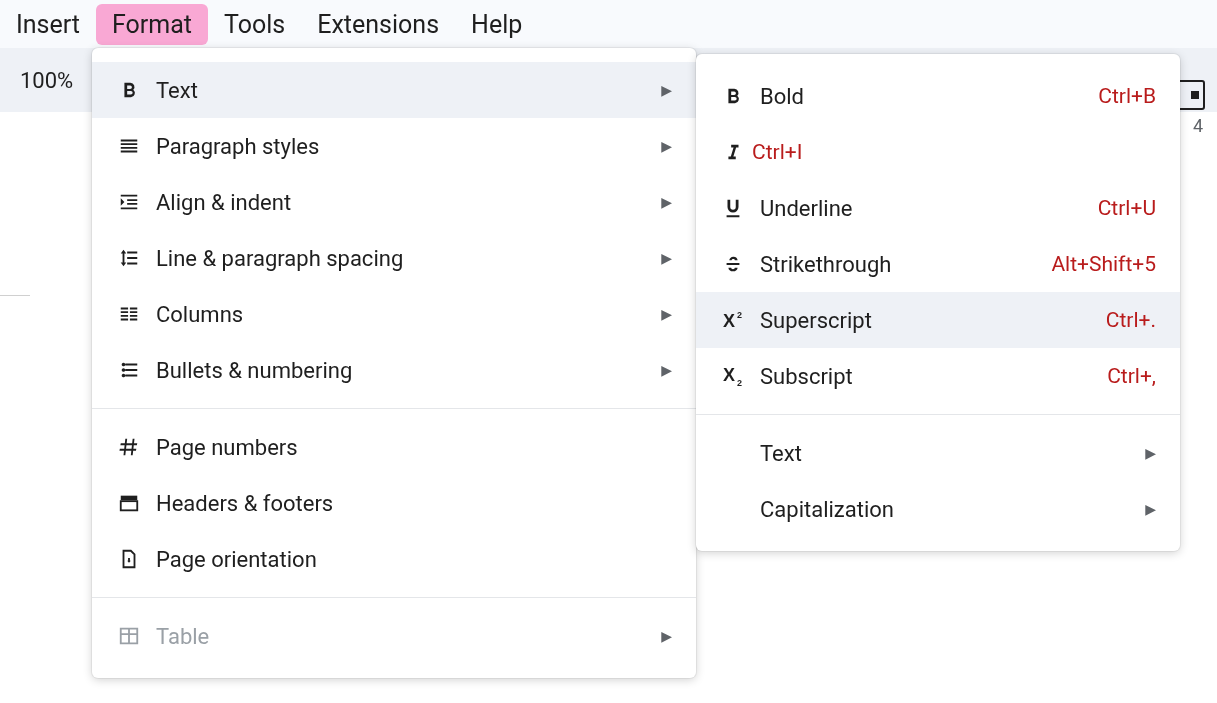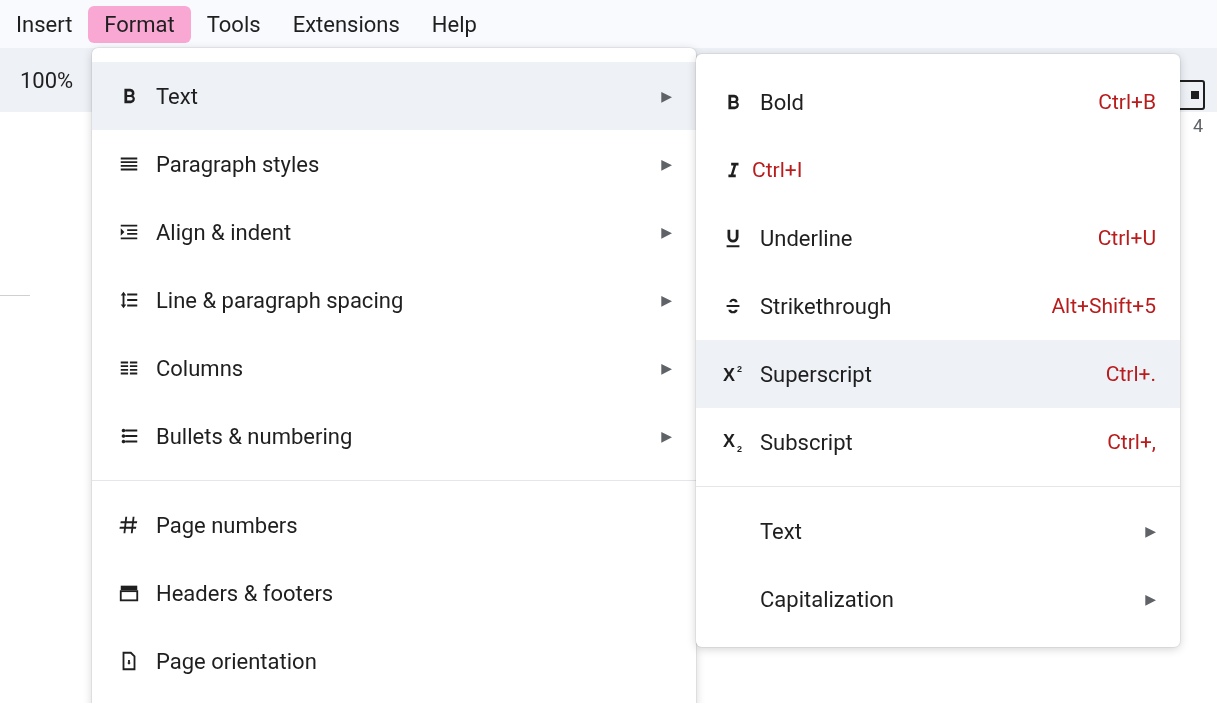--- a/index.html
+++ b/index.html
@@ -11,21 +11,21 @@
     overflow: hidden;
     width: 1217px;
     height: 703px;
   }
   .menubar {
     display: flex;
     align-items: center;
     height: 48px;
     background: #f8fafd;
     padding-left: 0;
-    font-size: 22px;
+    font-size: 25px;
     color: #1f1f1f;
   }
   .menubar .menu-item {
     padding: 6px 16px;
     border-radius: 6px;
     cursor: pointer;
   }
   .menubar .menu-item.active { background: #f9a8d4; }
   .toolbar-row {
     display: flex;
@@ -78,21 +78,21 @@
     width: 604px;
   }
   .text-submenu {
     left: 696px;
     top: 54px;
     width: 484px;
   }
   .menu-row {
     display: flex;
     align-items: center;
-    height: 68px;
+    height: 56px;
     padding: 0 18px 0 18px;
     cursor: pointer;
   }
   .menu-row.highlight { background: #eef1f6; }
   .menu-row.disabled { color: #9aa0a6; cursor: default; justify-content: space-between; }
   .menu-row .ic {
     width: 38px;
     display: flex;
     justify-content: center;
     align-items: center;

